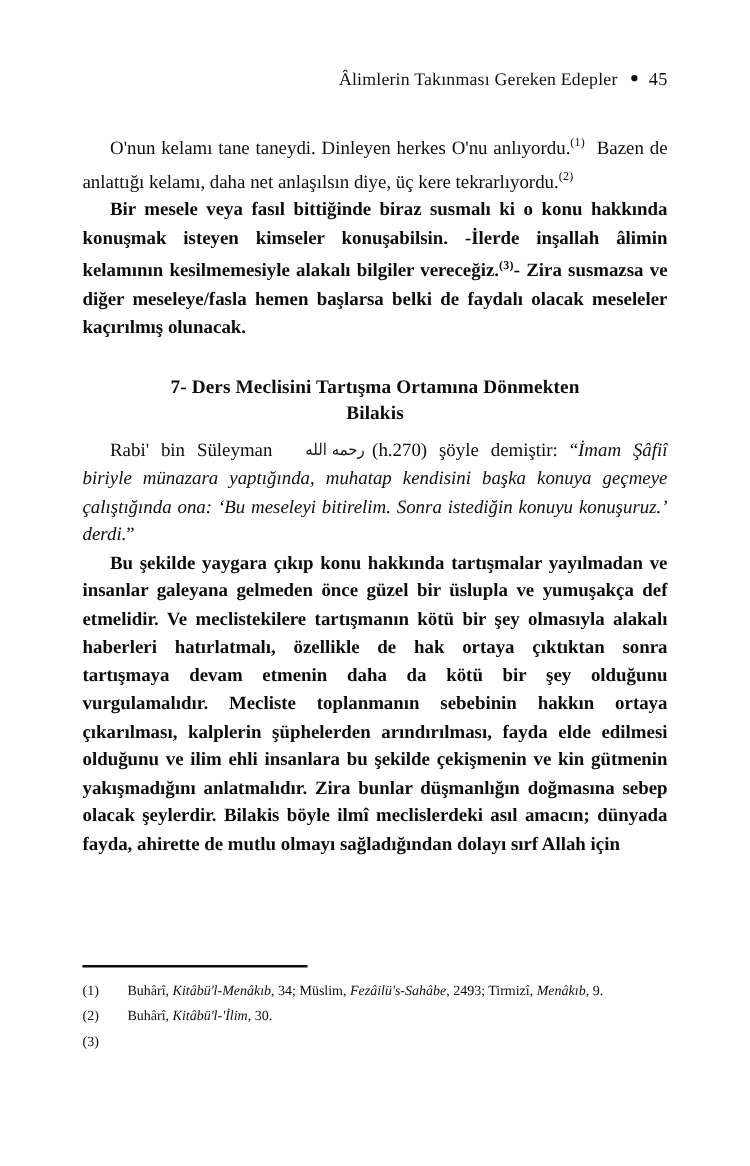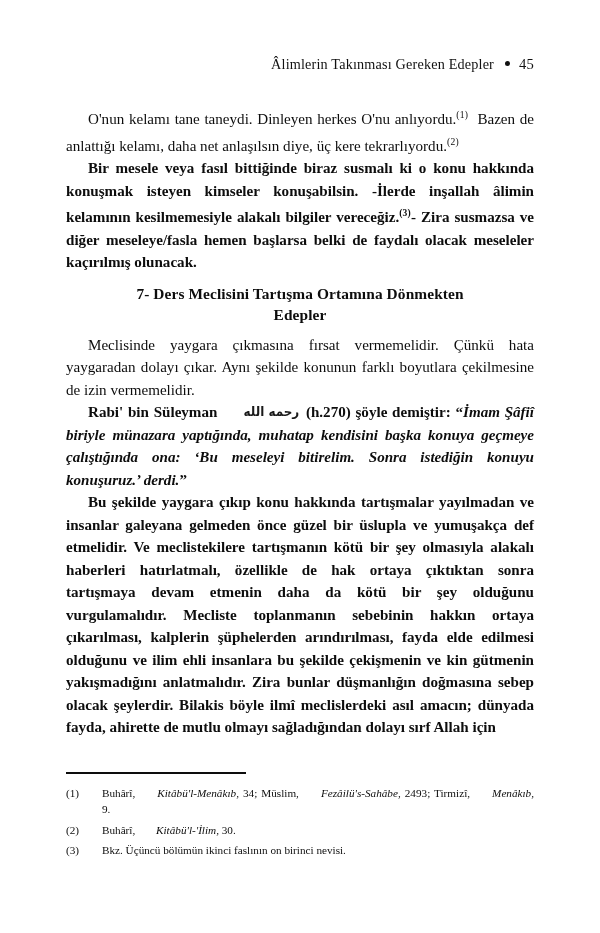--- a/index.html
+++ b/index.html
@@ -69,21 +69,21 @@
   p.indent { text-indent: 22px; }
 
   .fn-ref {
     font-size: 9.6px;
     vertical-align: 6px;
     letter-spacing: 0.2px;
   }
 
   
   h2.section-head {
-    margin: 9px 0 9px 0;
+    margin: 25px 0 9px 0;
     font-size: 15.4px;
     line-height: 21px;
     font-weight: bold;
     text-align: center;
     letter-spacing: 0.1px;
   }
   h2.section-head .hl2 { display: block; }
 
   
   .quote-it {
@@ -122,52 +122,51 @@
     position: relative;
     padding-left: 36px;
   }
   .fn-item .fn-num {
     position: absolute;
     left: 0;
     top: 0;
     width: 30px;
     text-align: left;
   }
-  .fn-item i { font-style: italic; margin-left: 18px; }
+  .fn-item i { font-style: italic; }
 </style>
 </head>
 <body>
 
 <div class="page">
 
   <div class="running-head">
     <span class="rh-title">Âlimlerin Takınması Gereken Edepler</span><span class="rh-dot"></span><span class="rh-page">45</span>
   </div>
 
   <div class="body-block">
 
     <p class="para indent"><span>O'nun kelamı tane taneydi. Dinleyen herkes O'nu anlıyordu.</span><span class="fn-ref">(1)</span>&nbsp; <span>Bazen de anlattığı kelamı, daha net anlaşılsın diye, üç kere tekrarlıyordu.</span><span class="fn-ref">(2)</span></p>
 
     <p class="para indent"><span>Bir mesele veya fasıl bittiğinde biraz susmalı ki o konu hakkında konuşmak isteyen kimseler konuşabilsin. -İlerde inşallah âlimin kelamının kesilmemesiyle alakalı bilgiler vereceğiz.</span><span class="fn-ref">(3)</span><span>- Zira susmazsa ve diğer meseleye/fasla hemen başlarsa belki de faydalı olacak meseleler kaçırılmış olunacak.</span></p>
 
     <h2 class="section-head">
       <span class="hl1">7- Ders Meclisini Tartışma Ortamına Dönmekten</span>
-      <span class="hl2">Edepler</span>
+      <span class="hl2">Bilakis</span>
     </h2>
 
-    <p class="para indent">Meclisinde yaygara çıkmasına fırsat vermemelidir. Çünkü hata yaygaradan dolayı çıkar. Aynı şekilde konunun farklı boyutlara çekilmesine de izin vermemelidir.</p>
 
     <p class="para indent"><span>Rabi' bin Süleyman</span><span class="honorific">رحمه الله</span><span>(h.270) şöyle demiştir: “</span><span class="quote-it">İmam Şâfiî biriyle münazara yaptığında, muhatap kendisini başka konuya geçmeye çalıştığında ona: ‘Bu meseleyi bitirelim. Sonra istediğin konuyu konuşuruz.’ derdi.</span><span>”</span></p>
 
     <p class="para indent">Bu şekilde yaygara çıkıp konu hakkında tartışmalar yayılmadan ve insanlar galeyana gelmeden önce güzel bir üslupla ve yumuşakça def etmelidir. Ve meclistekilere tartışmanın kötü bir şey olmasıyla alakalı haberleri hatırlatmalı, özellikle de hak ortaya çıktıktan sonra tartışmaya devam etmenin daha da kötü bir şey olduğunu vurgulamalıdır. Mecliste toplanmanın sebebinin hakkın ortaya çıkarılması, kalplerin şüphelerden arındırılması, fayda elde edilmesi olduğunu ve ilim ehli insanlara bu şekilde çekişmenin ve kin gütmenin yakışmadığını anlatmalıdır. Zira bunlar düşmanlığın doğmasına sebep olacak şeylerdir. Bilakis böyle ilmî meclislerdeki asıl amacın; dünyada fayda, ahirette de mutlu olmayı sağladığından dolayı sırf Allah için</p>
 
   </div>
 
   <div class="footnotes">
     <div class="fn-rule"></div>
     <div id="fn-list">
         <p class="fn-item"><span class="fn-num">(1)</span><span>Buhârî, </span><i>Kitâbü'l-Menâkıb</i><span>, 34; Müslim, </span><i>Fezâilü's-Sahâbe</i><span>, 2493; Tirmizî, </span><i>Menâkıb</i><span>, 9.</span></p>
         <p class="fn-item"><span class="fn-num">(2)</span><span>Buhârî, </span><i>Kitâbü'l-'İlim</i><span>, 30.</span></p>
-        <p class="fn-item"><span class="fn-num">(3)</span><span>Bkz. Üçüncü bölümün ikinci faslının on birinci nevisi.</span></p>
+        <p class="fn-item"><span class="fn-num">(3)</span></p>
       </div>
   </div>
 
 </div>
 
 </body></html>

